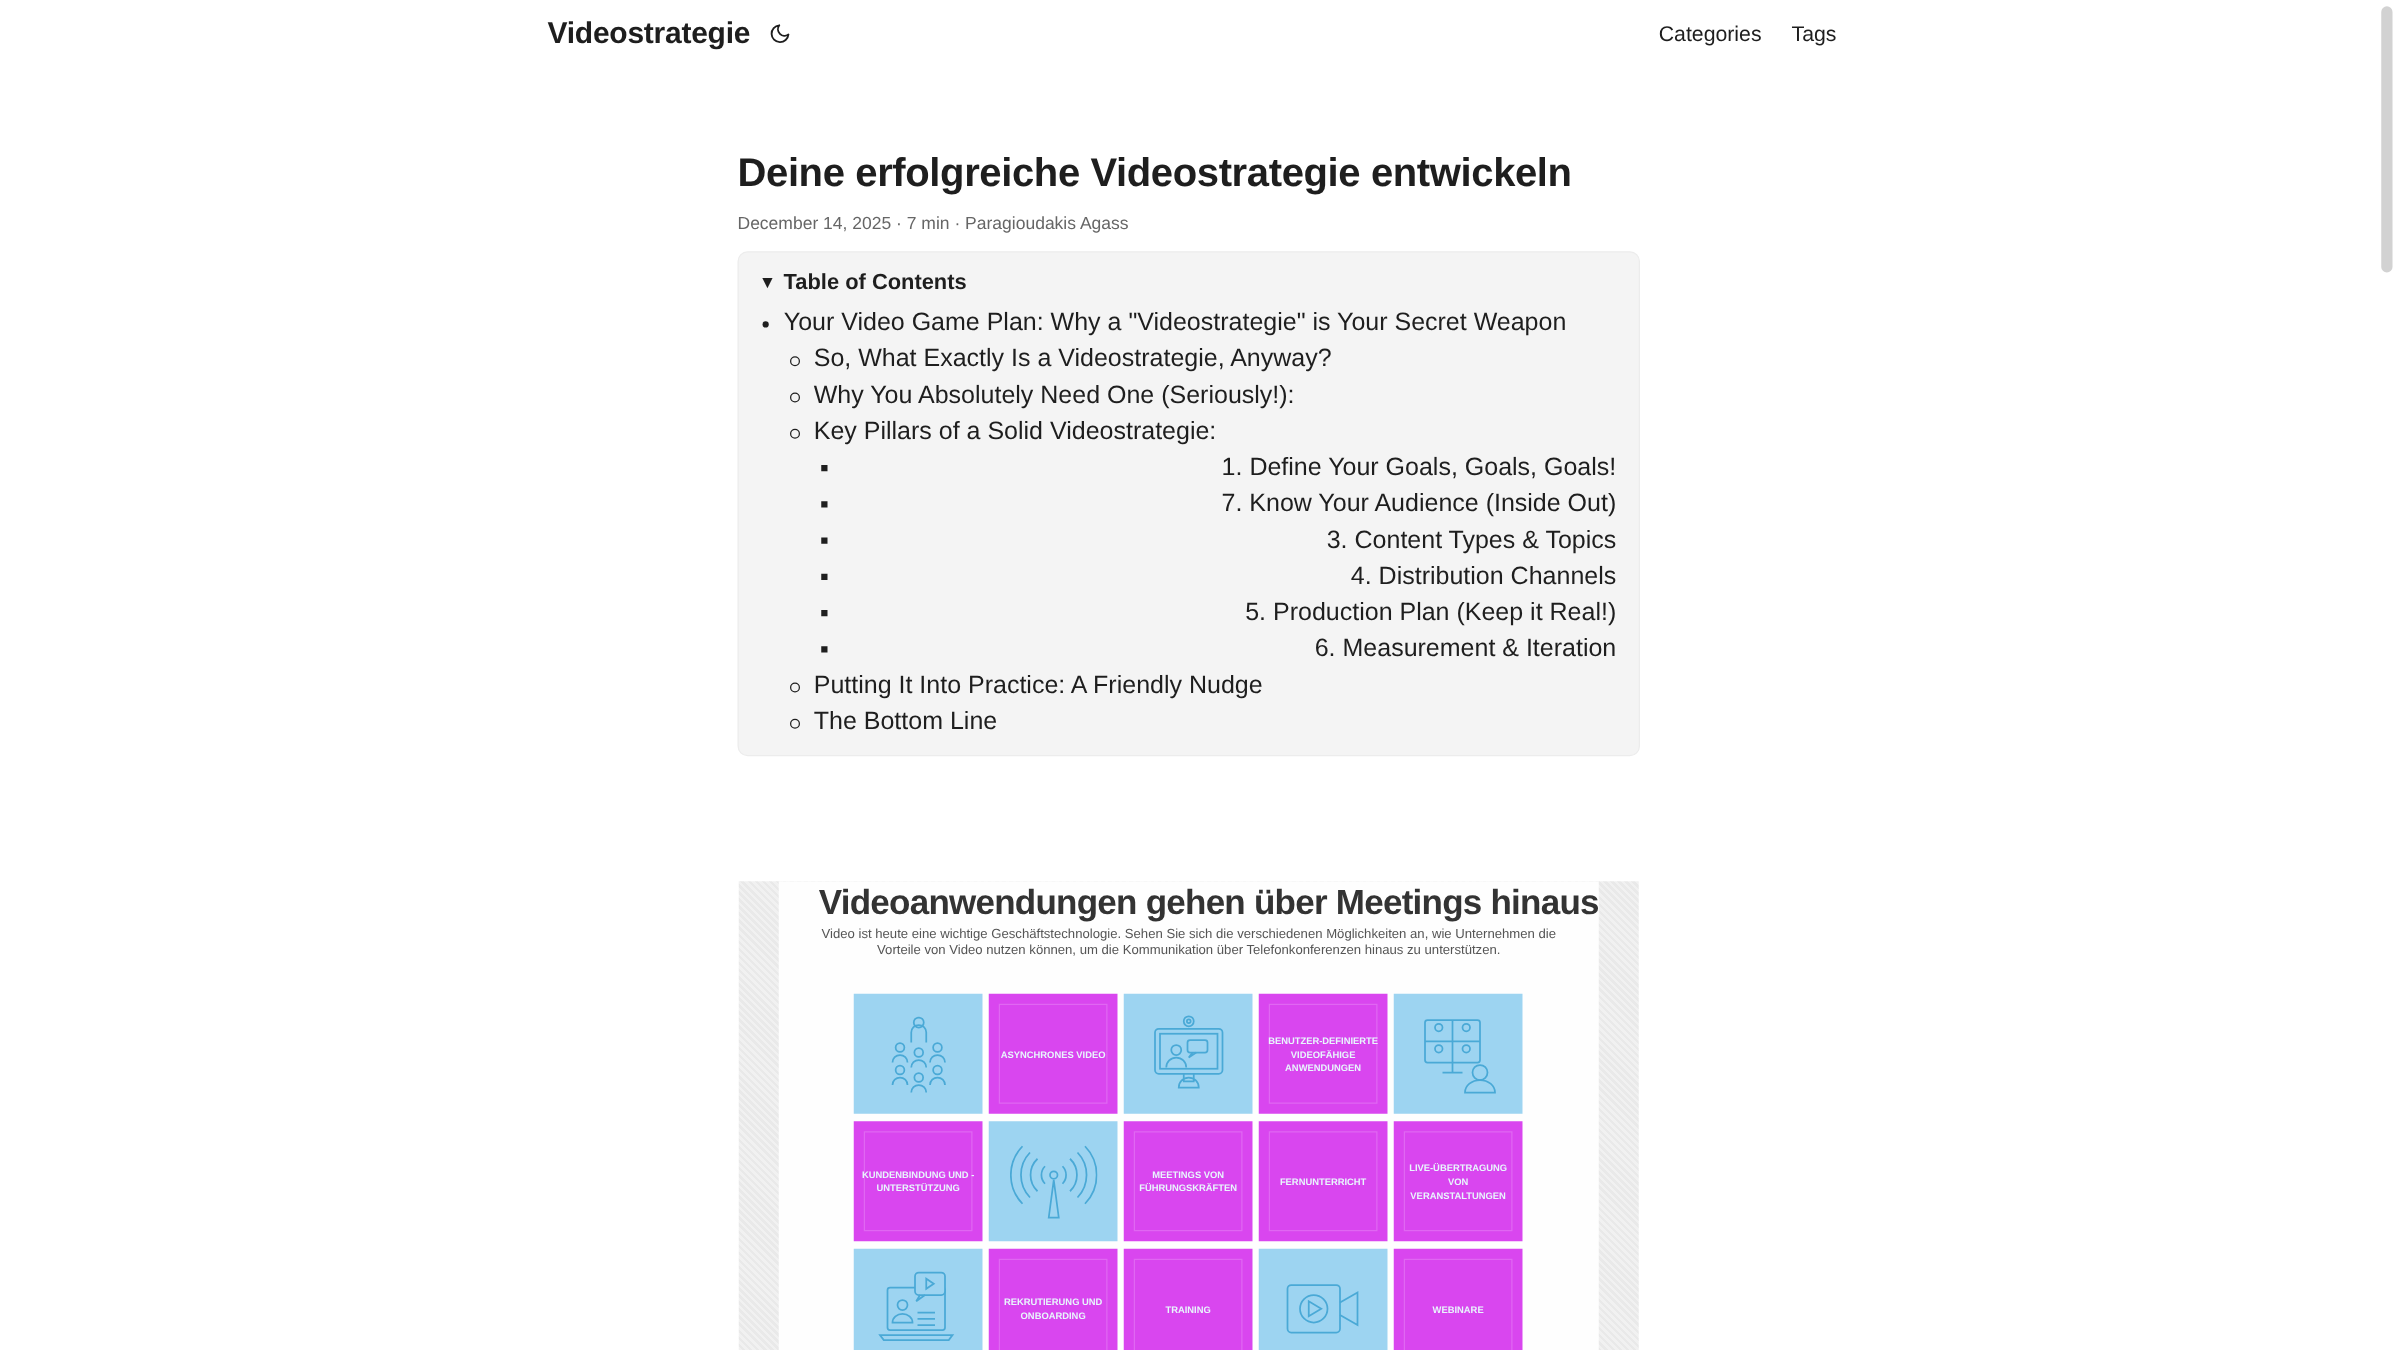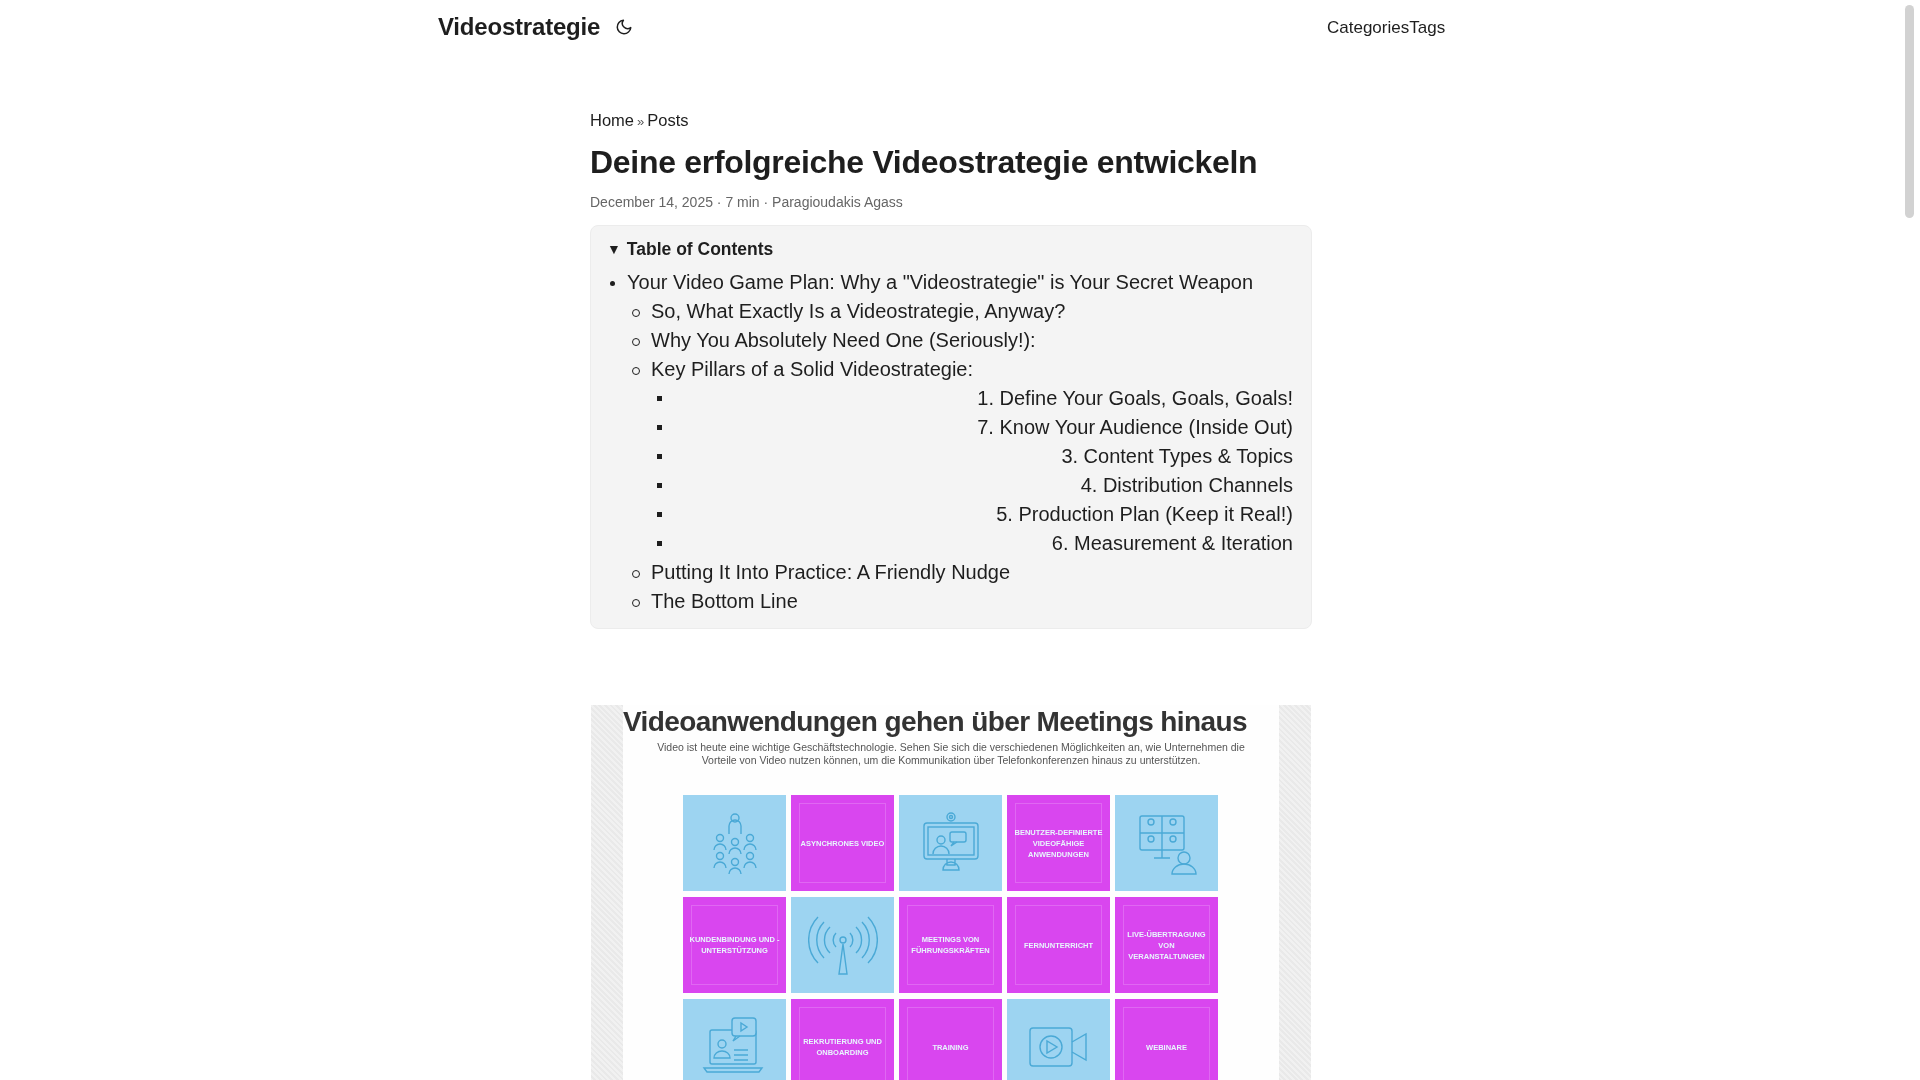--- a/index.html
+++ b/index.html
@@ -3,21 +3,21 @@
 <meta charset="utf-8">
 <style>
   * { box-sizing: border-box; margin: 0; padding: 0; }
   html, body { width: 1920px; height: 1080px; overflow: hidden; background: #ffffff; }
   body { font-family: "Liberation Sans", "DejaVu Sans", sans-serif; color: #1f1f1f; position: relative; }
 
   .header { position: absolute; top: 0; left: 0; width: 1827px; height: 60px; }
   .logo-wrap { position: absolute; left: 438px; top: 13px; display: flex; align-items: center; }
   .logo { font-size: 24px; font-weight: 700; color: #1e1e1e; text-decoration: none; letter-spacing: -0.2px; }
   .theme-toggle { margin-left: 14px; width: 20px; height: 20px; display: inline-flex; align-items: center; justify-content: center; cursor: pointer; }
-  .nav { position: absolute; top: 18px; left: 1327px; display: flex; }
+  .nav { position: absolute; top: 18px; left: 1327px; display: flex; gap: 24px; }
   .nav a { font-size: 17px; color: #1e1e1e; text-decoration: none; }
 
   .main { position: absolute; left: 590px; top: 108px; width: 722px; }
   .breadcrumb { font-size: 16.5px; color: #1e1e1e; height: 24px; line-height: 24px; }
   .breadcrumb a { color: #1e1e1e; text-decoration: none; }
   .breadcrumb .sep { font-size: 13px; color: #555; margin: 0 3px; }
   .title { margin-top: 6px; font-size: 32px; font-weight: 700; line-height: 49px; color: #1e1e1e; letter-spacing: -0.3px; }
   .meta { margin-top: 6px; font-size: 14px; color: #666; line-height: 18px; }
 
   .toc { margin-top: 14px; width: 722px; background: #f4f4f4; border: 1px solid #ececec; border-radius: 8px; padding: 10px 18px 12px 16px; }
@@ -31,21 +31,21 @@
   .lvl1 > li { padding-left: 20px; }
   .lvl1 > li::before { content: ""; position: absolute; left: 3px; top: 13px; width: 5px; height: 5px; border-radius: 50%; background: #1e1e1e; }
   .lvl2 > li { padding-left: 24px; }
   .lvl2 > li::before { content: ""; position: absolute; left: 5px; top: 12px; width: 6px; height: 6px; border-radius: 50%; border: 1px solid #1e1e1e; background: transparent; }
   .lvl3 > li { padding-left: 24px; text-align: right; }
   .lvl3 > li::before { content: ""; position: absolute; left: 6px; top: 12px; width: 5px; height: 5px; background: #1e1e1e; }
 
   .figure { position: absolute; left: 591px; top: 705px; width: 720px; height: 375px; overflow: hidden;
     background: repeating-linear-gradient(45deg, #f1f1f1 0 2px, #e9e9e9 2px 4px); }
   .figure-inner { position: absolute; left: 32px; top: 0; width: 656px; height: 375px; background: #fefefe; }
-  .fig-title { text-align: left; font-size: 28px; font-weight: 700; color: #333; margin-top: 0px; letter-spacing: -0.6px; line-height: 34px; font-stretch: condensed; }
+  .fig-title { text-align: right; font-size: 28px; font-weight: 700; color: #333; margin-top: 0px; letter-spacing: -0.6px; line-height: 34px; font-stretch: condensed; }
   .fig-sub { text-align: center; font-size: 10.5px; color: #555; line-height: 13px; margin: 2px 28px 0; }
   .grid { position: absolute; left: 60px; top: 90px; display: grid; grid-template-columns: repeat(5, 103px); grid-auto-rows: 96px; column-gap: 5px; row-gap: 6px; }
   .tile { position: relative; display: flex; align-items: center; justify-content: center; text-align: center; }
   .tile.dark { background: #d946ef; }
   .tile.light { background: #9dd4f1; }
   .tile.dark::after { content: ""; position: absolute; inset: 8px; border: 1px solid rgba(255,255,255,0.18); }
   .tile-label { color: #e8f6fd; font-size: 7.5px; font-weight: 700; line-height: 11px; text-transform: uppercase; padding: 0 6px; }
   .tile svg { width: 70px; height: 70px; }
 
   .scrollbar { position: absolute; right: 6px; top: 5px; width: 9px; height: 213px; background: #d2d2d2; border-radius: 5px; }
@@ -62,23 +62,20 @@
         </svg>
     </span>
   </div>
   <nav class="nav">
     <a href="#">Categories</a>
     <a href="#">Tags</a>
   </nav>
 </header>
 
 <main class="main">
-  <div class="breadcrumb">
-    <a href="#">Home</a><span class="sep">»</span><a href="#">Posts</a>
-  </div>
   <h1 class="title">Deine erfolgreiche Videostrategie entwickeln</h1>
   <div class="meta">December 14, 2025 · 7 min · Paragioudakis Agass</div>
 
   <div class="toc">
     <div class="toc-summary">
       <span class="tri">▼</span>
       <span class="label">Table of Contents</span>
     </div>
     <ul class="lvl1">
       <li>

